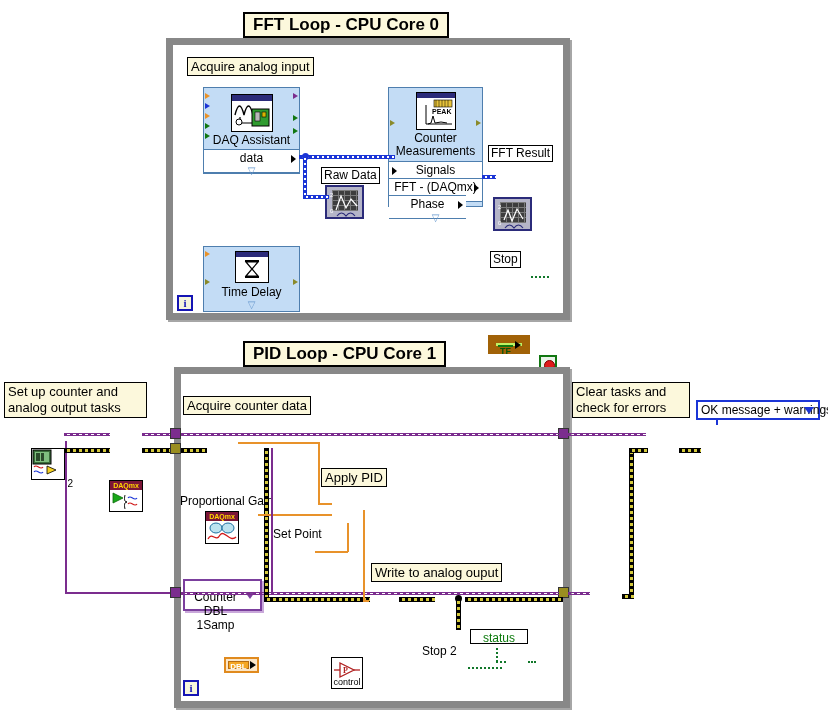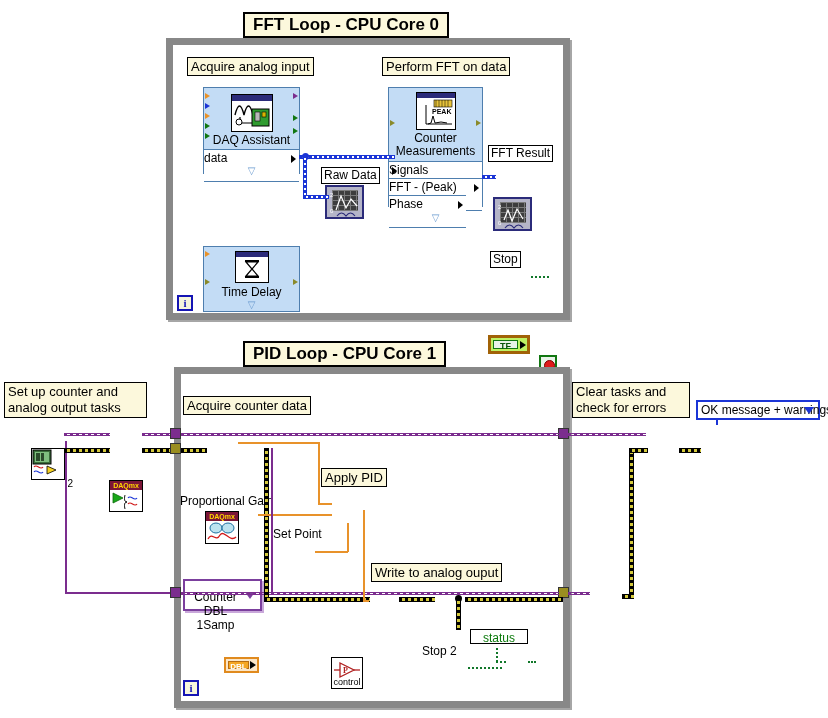--- a/index.html
+++ b/index.html
@@ -71,22 +71,23 @@
     text-align: center;
     font-size: 12px;
     line-height: 13px;
     color: #000;
   }
   .express .term-row {
     background: #ffffff;
     border-top: 1px solid #4E7EAE;
     border-bottom: 1px solid #4E7EAE;
     font-size: 12px;
+    text-align: center;
     line-height: 16px;
-    height: 33px;
+    height: 24px;
     box-sizing: border-box;
     color: #000;
   }
   .express .chev {
     text-align:center; color:#6A9BD0; font-size:10px; line-height:8px;
   }
   .term-arrow-l, .term-arrow-r {
     position:absolute; width:0; height:0;
   }
   .term-arrow-r { border-top:4px solid transparent; border-bottom:4px solid transparent; border-left:5px solid #000; }
@@ -116,21 +117,21 @@
     position:absolute; left:0; right:0; top:0; height:9px;
     background:#7B1537; color:#FFD700;
     font-size:7px; font-weight:bold; text-align:center; line-height:9px;
     letter-spacing:0px;
     font-family:"Liberation Sans", sans-serif;
   }
   .viicon .body { position:absolute; left:0; right:0; top:9px; bottom:0; }
 
   
   .bool-ctrl {
-    border: 3px solid #a16207;
+    border: 8px solid #a16207;
     background: #bef264;
     box-sizing: border-box;
     position: relative;
   }
   .bool-ctrl .tf {
     position:absolute; left:2px; top:2px; right:9px; bottom:2px;
     background:#E8F2E8; border:1px solid #117711; box-sizing:border-box;
     color:#0A550A; font-size:9px; font-weight:bold; text-align:center; line-height:11px;
     font-family:"Liberation Sans", sans-serif;
   }
@@ -237,21 +238,20 @@
 </style>
 </head>
 <body>
 
 <div class="abs title-comment" style="left:243px; top:12px;">FFT Loop - CPU Core 0</div>
 
 <div class="abs loop" style="left:166px; top:38px; width:404px; height:282px;padding-left:16px;">
   <div class="loop-inner">
 
     <div class="abs comment" style="left: 14px; top: 12px; white-space: pre;">Acquire analog input</div>
-    <div class="abs comment" style="left: 209px; top: 12px; white-space: pre;">Perform FFT on data</div>
 
     <div class="abs express" style="left:30px; top:42px; width:97px; height:87px;">
 
       <div class="abs" style="left:0;top:0;width:8px;height:60px;">
         <div style="position:absolute;left:1px;top:5px;width:0;height:0;border-top:3px solid transparent;border-bottom:3px solid transparent;border-left:5px solid #E8922A;"></div>
         <div style="position:absolute;left:1px;top:15px;width:0;height:0;border-top:3px solid transparent;border-bottom:3px solid transparent;border-left:5px solid #1B35D6;"></div>
         <div style="position:absolute;left:1px;top:25px;width:0;height:0;border-top:3px solid transparent;border-bottom:3px solid transparent;border-left:5px solid #E8922A;"></div>
         <div style="position:absolute;left:1px;top:35px;width:0;height:0;border-top:3px solid transparent;border-bottom:3px solid transparent;border-left:5px solid #117711;"></div>
         <div style="position:absolute;left:1px;top:45px;width:0;height:0;border-top:3px solid transparent;border-bottom:3px solid transparent;border-left:5px solid #117711;"></div>
       </div>
@@ -302,21 +302,21 @@
           <path d="M11 31 L14 30 L16 23 L18 30 L24 29 L30 30" stroke="#000" fill="none" stroke-width="1"></path>
         </svg>
       </div>
       <div class="abs ename" style="left:0;right:0;top:44px;">Counter</div>
       <div class="abs ename" style="left:0;right:0;top:57px;">Measurements</div>
       <div class="abs term-row" style="left:0;right:0;top:73px;">
         <span>Signals</span>
         <span class="term-arrow-l" style="left:3px; top:5px;"></span>
       </div>
       <div class="abs term-row" style="left:0;right:0;top:90px;">
-        <span>FFT - (Peak)</span>
+        <span>FFT - (DAQmx)</span>
         <span class="term-arrow-r" style="right:3px; top:5px;"></span>
       </div>
       <div class="abs term-row" style="left:0;right:16px;top:107px;">
         <span>Phase</span>
         <span class="term-arrow-r" style="right:3px; top:5px;"></span>
       </div>
       <div class="abs chev" style="left:0;right:0;top:126px;">▽</div>
     </div>
 
     <div class="abs express" style="left:30px; top:201px; width:97px; height:66px;">

